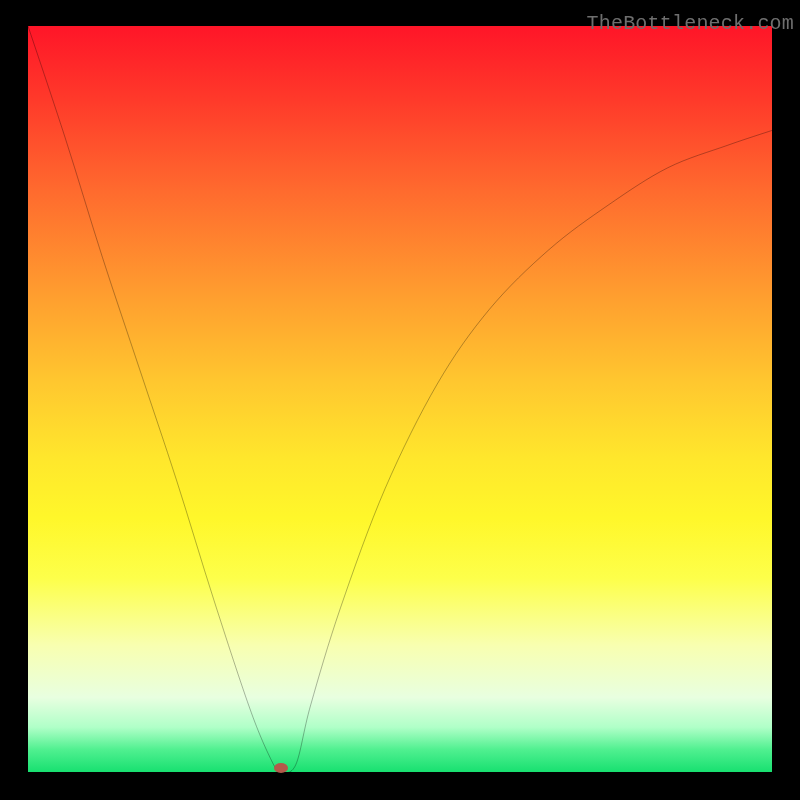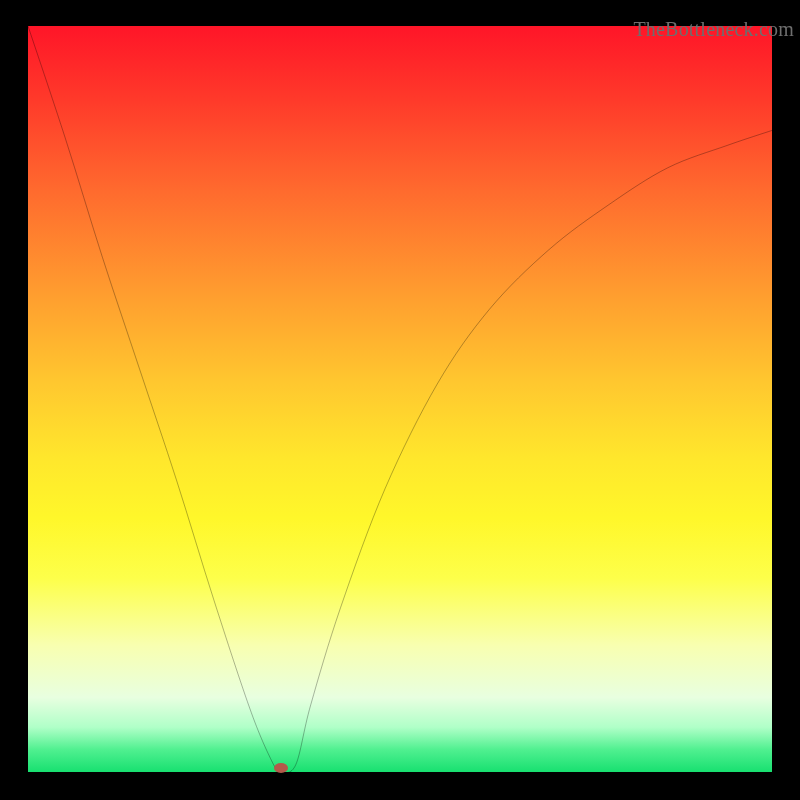--- a/index.html
+++ b/index.html
@@ -50,23 +50,23 @@
   .marker {
     position: absolute;
     width: 14px;
     height: 10px;
     border-radius: 50%;
     background: #b35a4a;
     transform: translate(-50%, -50%);
   }
   .watermark {
     position: absolute;
-    top: 18px;
+    top: 12px;
     right: 6px;
-    font-family: Liberation Serif, serif;
+    font-family: Liberation Mono, monospace;
     font-size: 20px;
     color: #6e6e6e;
     font-weight: 500;
     letter-spacing: 0.2px;
   }
 </style>
 </head>
 <body>
 
 <div class="frame">

